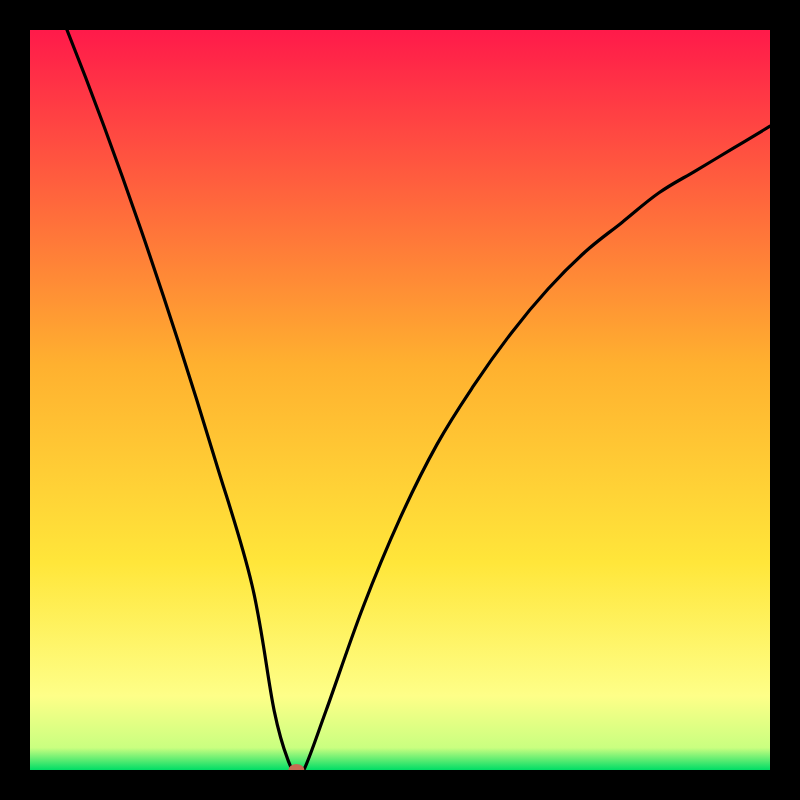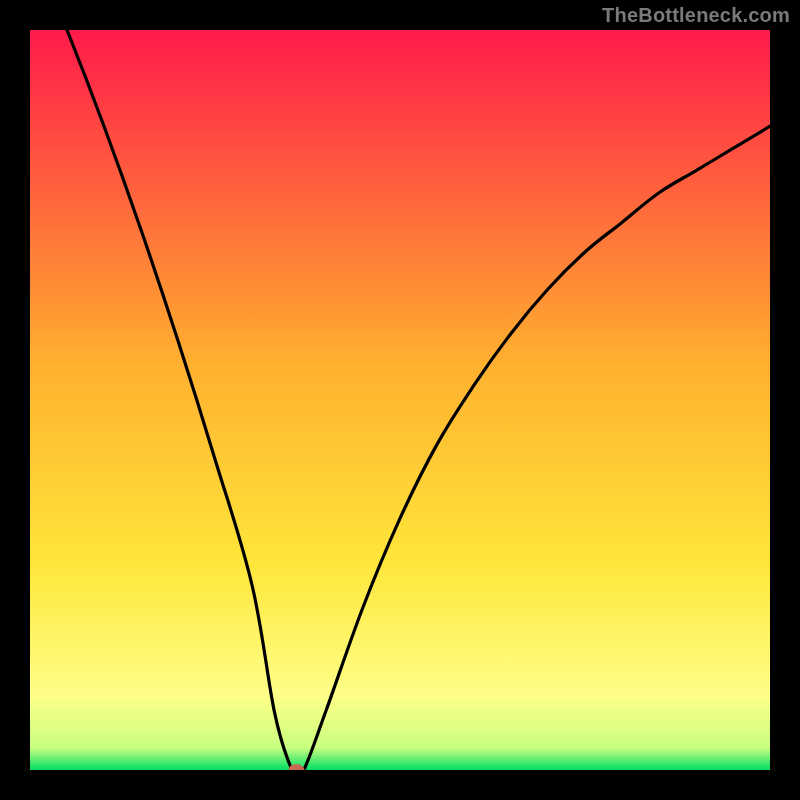--- a/index.html
+++ b/index.html
@@ -37,21 +37,20 @@
   }
   svg {
     display: block;
   }
 </style>
 </head>
 <body>
 
 <div class="frame">
 
-  <div class="watermark">TheBottleneck.com</div>
 
   <div class="plot-wrap">
     <svg id="chart-svg" width="740" height="740" viewBox="0 0 740 740" preserveAspectRatio="none">
       <defs>
         <linearGradient id="bg-grad" x1="0" y1="0" x2="0" y2="1">
           <stop id="g0" offset="0%" stop-color="#ff1a4a"></stop>
           <stop id="g1" offset="45%" stop-color="#ffb02f"></stop>
           <stop id="g2" offset="72%" stop-color="#ffe63a"></stop>
           <stop id="g3" offset="90%" stop-color="#feff88"></stop>
           <stop id="g4" offset="97%" stop-color="#c9ff80"></stop>

